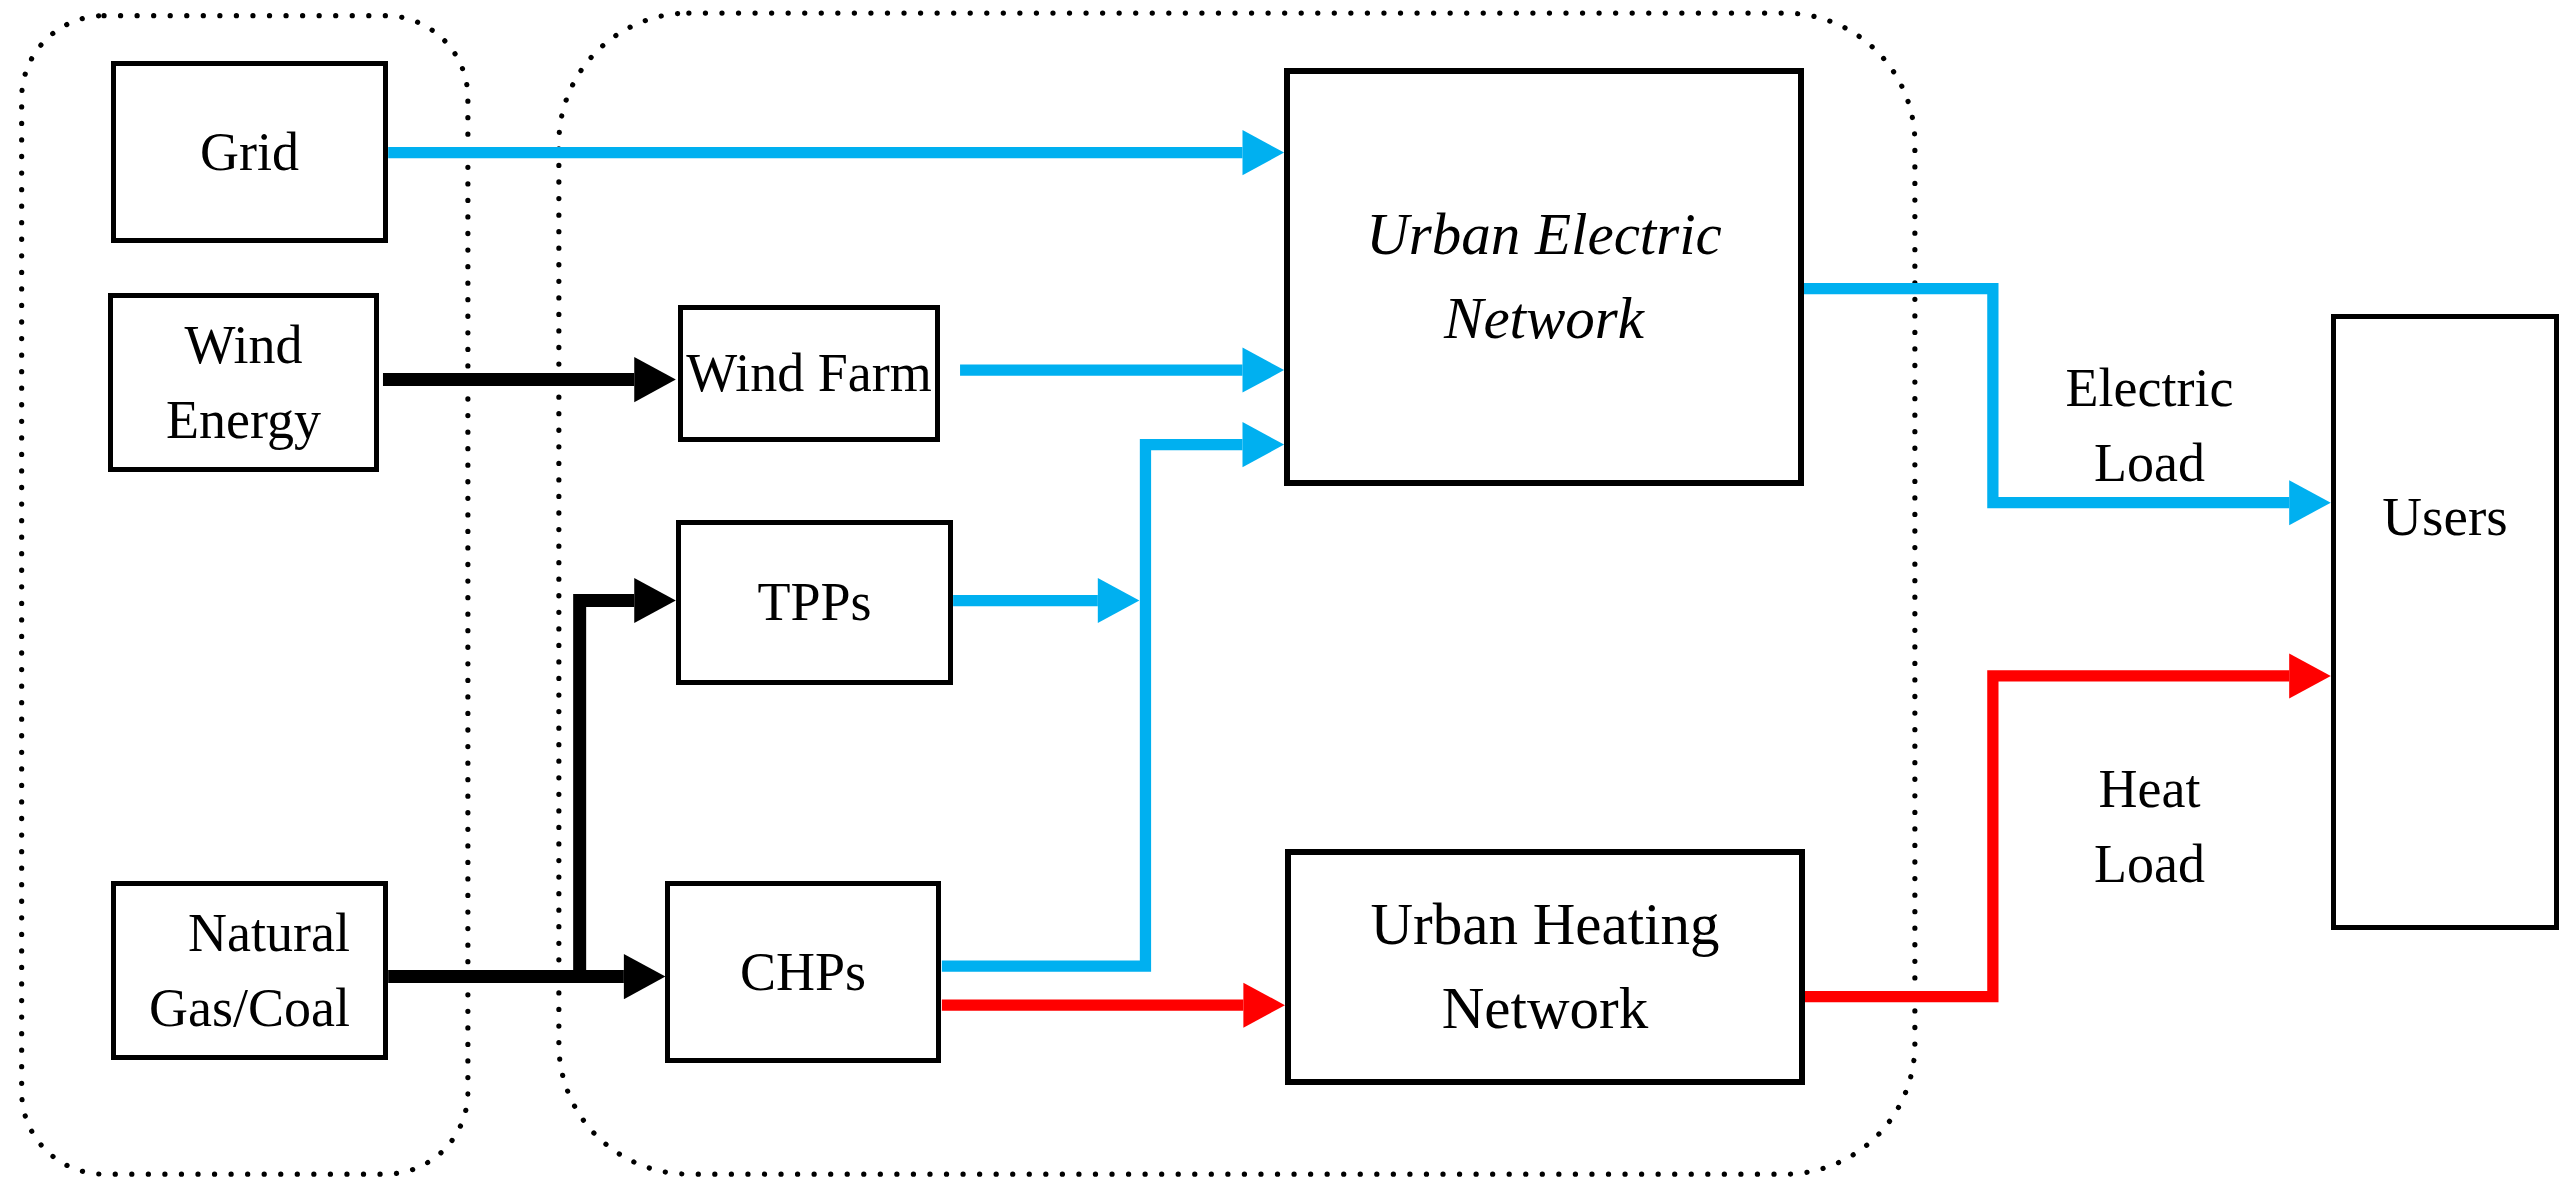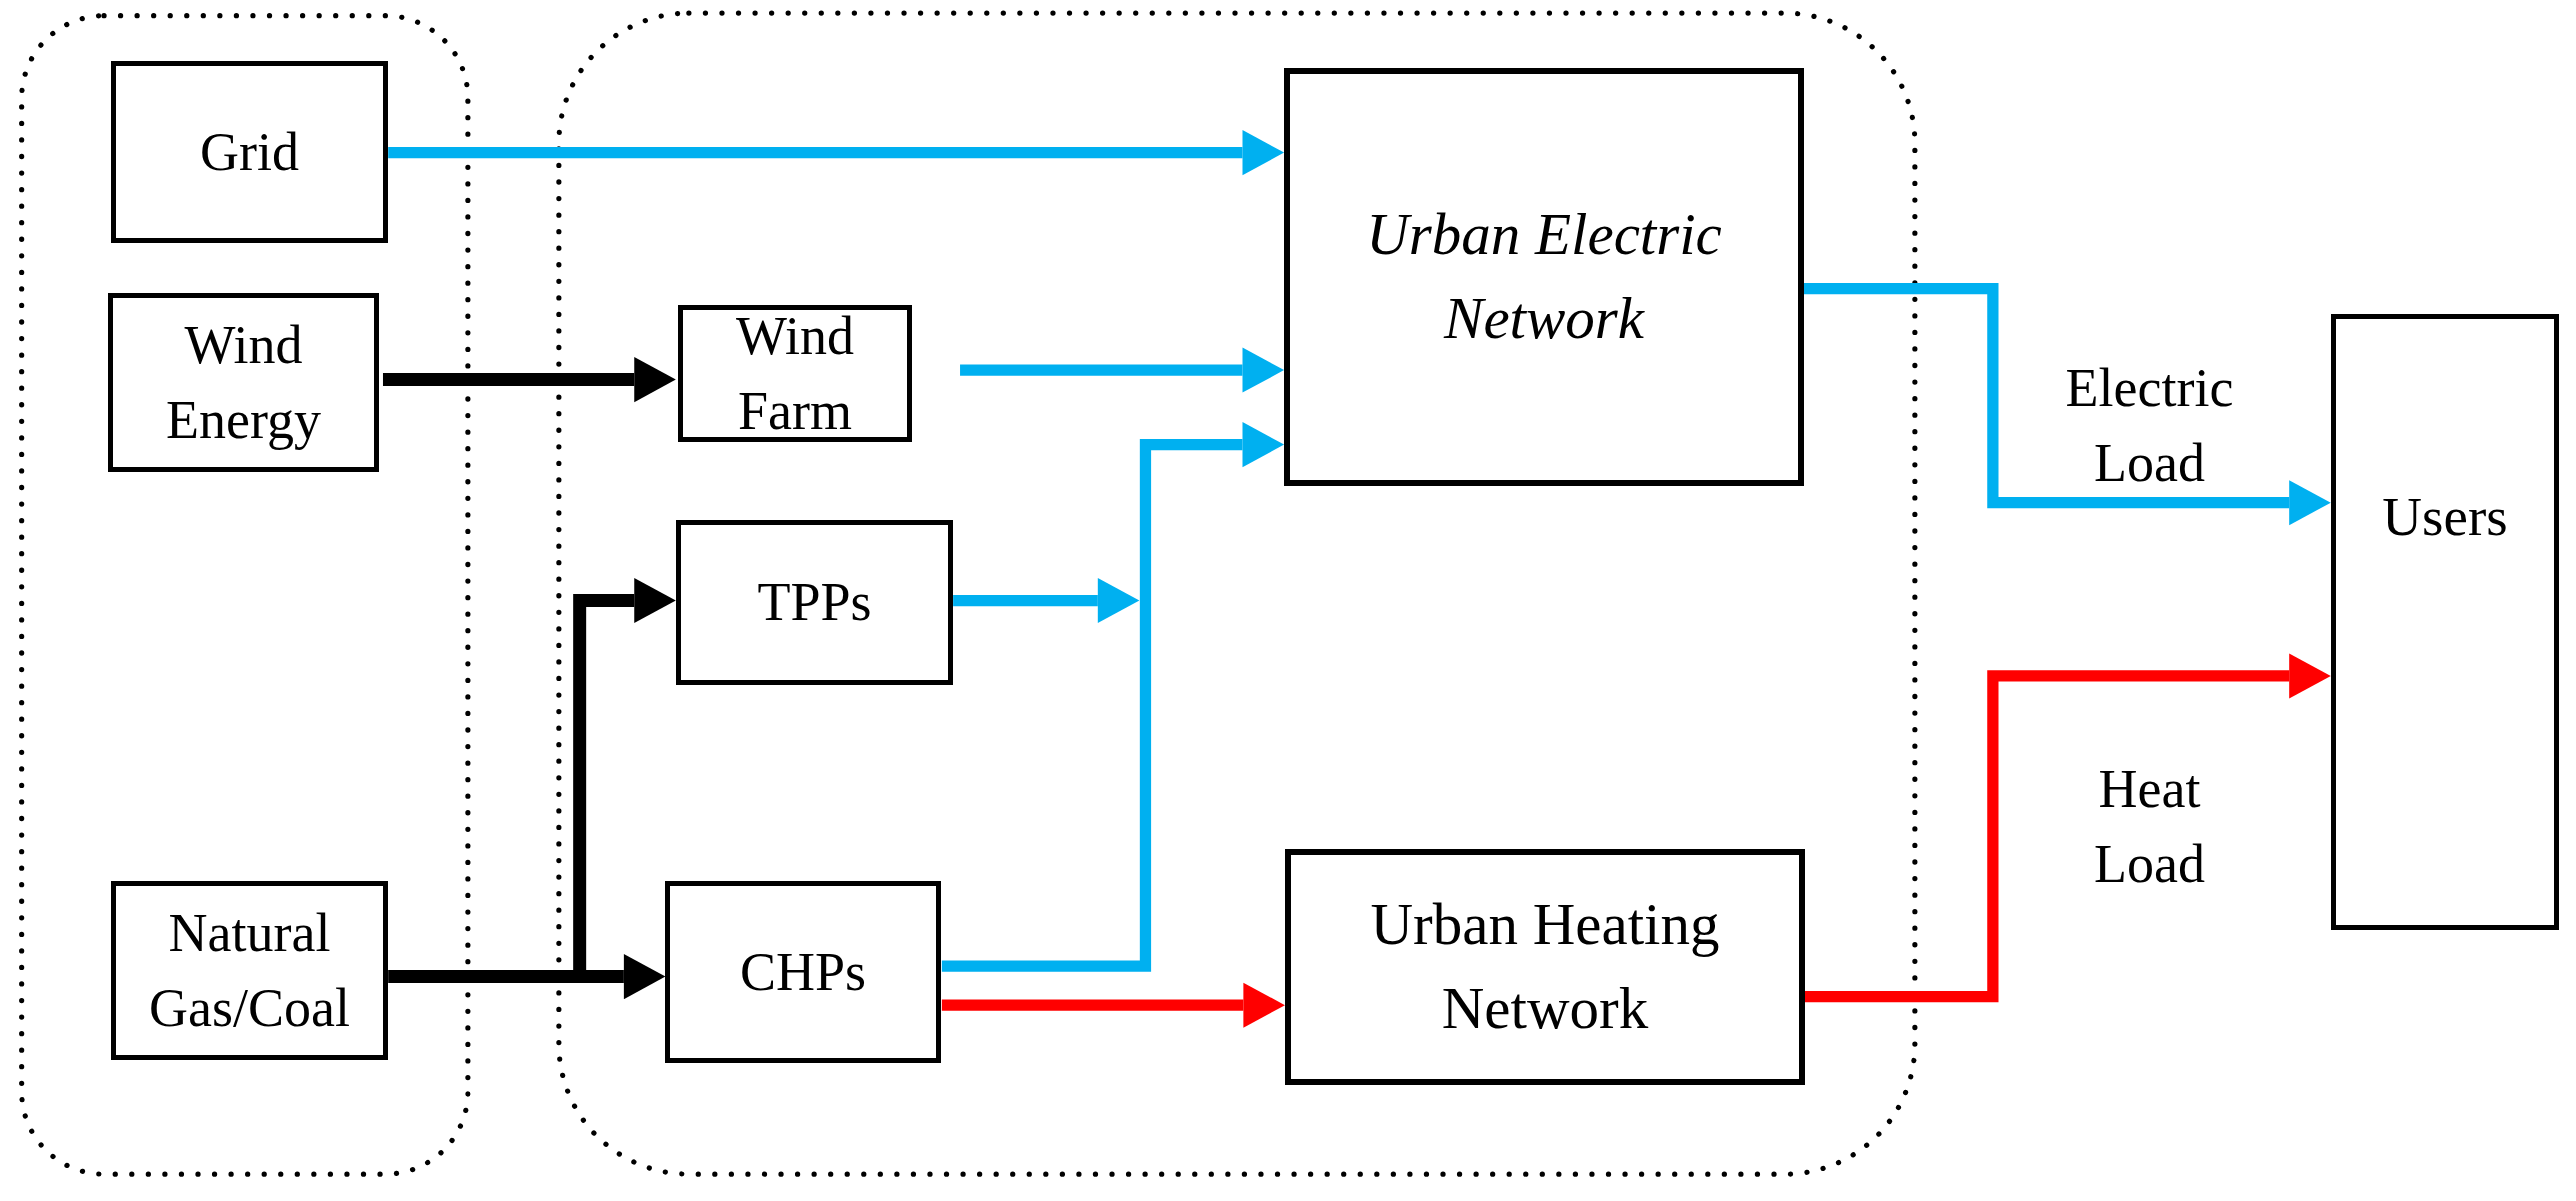--- a/index.html
+++ b/index.html
@@ -82,26 +82,26 @@
 
   <div class="node" style="left:111px;top:61px;width:277px;height:182px;">
     <span class="node-label">Grid</span>
   </div>
 
   <div class="node" style="left:108px;top:293px;width:271px;height:179px;">
     <span class="node-label">Wind
 Energy</span>
   </div>
 
-  <div class="node" style="left:111px;top:881px;width:277px;height:179px;">
+  <div class="node" style="left:111px;top:881px;width:277px;height:179px;text-align:right;">
     <span class="node-label">Natural
 Gas/Coal</span>
   </div>
 
-  <div class="node" style="left:678px;top:305px;width:234px;height:137px;">
+  <div class="node" style="left:678px;top:305px;width:262px;height:137px;">
     <span class="node-label">Wind Farm</span>
   </div>
 
   <div class="node" style="left:676px;top:520px;width:277px;height:165px;">
     <span class="node-label">TPPs</span>
   </div>
 
   <div class="node" style="left:665px;top:881px;width:276px;height:182px;">
     <span class="node-label">CHPs</span>
   </div>

